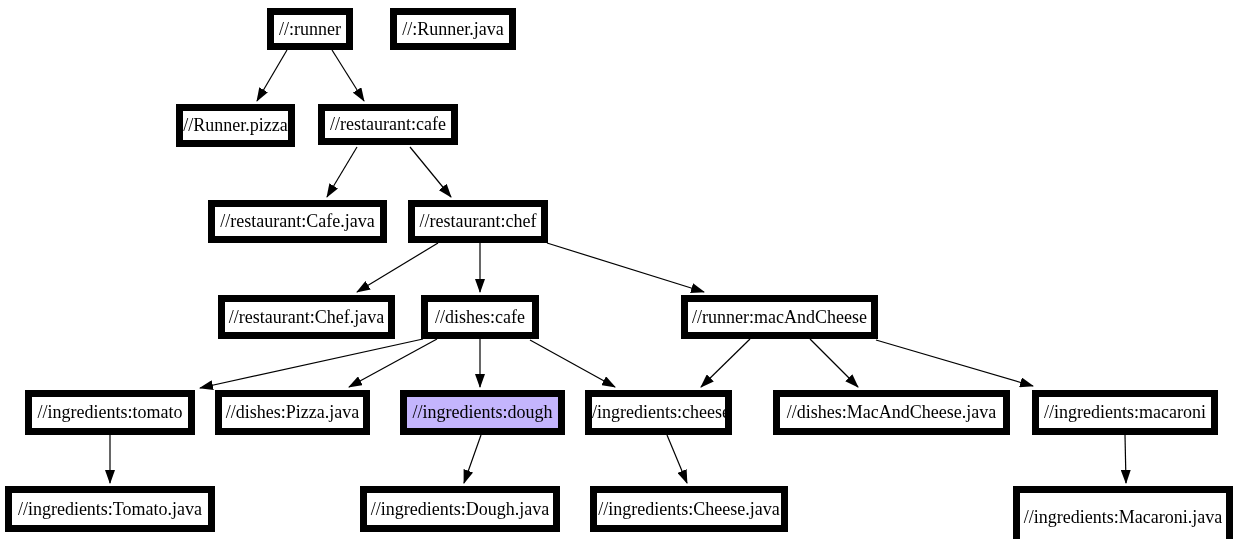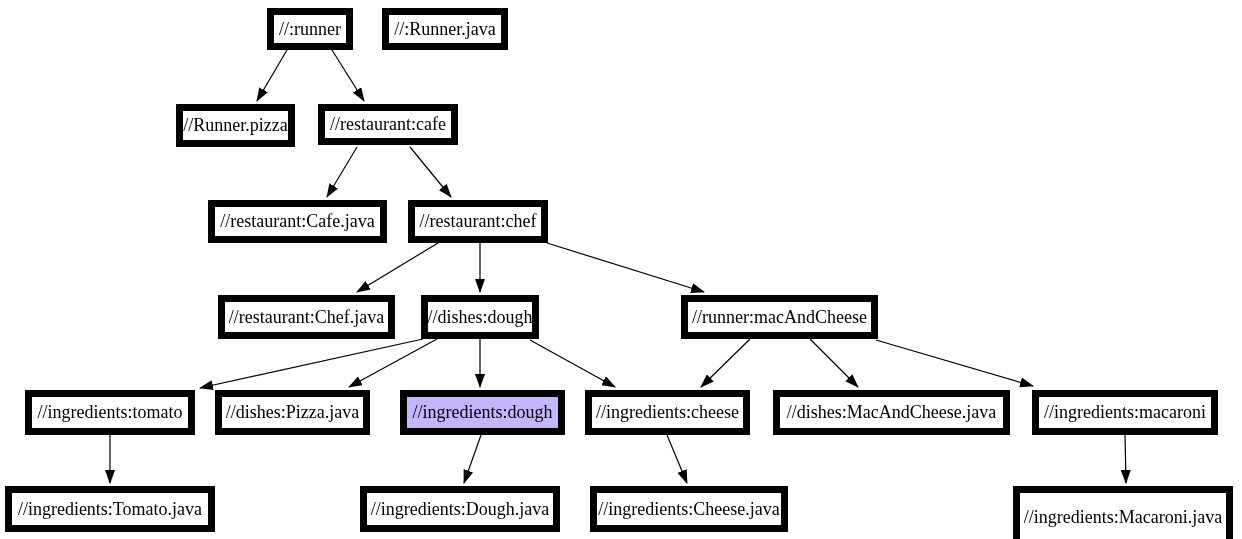--- a/index.html
+++ b/index.html
@@ -62,54 +62,54 @@
         <line x1="876" y1="340" x2="1033" y2="386" stroke="#000000" stroke-width="1.2" marker-end="url(#arrowhead)"></line>
         <line x1="110" y1="435" x2="110" y2="483" stroke="#000000" stroke-width="1.2" marker-end="url(#arrowhead)"></line>
         <line x1="481" y1="435" x2="464" y2="483" stroke="#000000" stroke-width="1.2" marker-end="url(#arrowhead)"></line>
         <line x1="667" y1="435" x2="687" y2="483" stroke="#000000" stroke-width="1.2" marker-end="url(#arrowhead)"></line>
         <line x1="1125" y1="435" x2="1126" y2="483" stroke="#000000" stroke-width="1.2" marker-end="url(#arrowhead)"></line>
       </g>
   </svg>
 <div class="node" style="left: 267px; top: 8px; width: 86px; height: 42px; border-color: rgb(0, 0, 0); background: rgb(255, 255, 255);">
       <span>//:runner</span>
     </div>
-    <div class="node" style="left: 382px; top: 8px; width: 126px; height: 42px; border-color: rgb(0, 0, 0); background: rgb(255, 255, 255);">
+    <div class="node" style="left: 390px; top: 8px; width: 126px; height: 42px; border-color: rgb(0, 0, 0); background: rgb(255, 255, 255);">
       <span>//:Runner.java</span>
     </div>
     <div class="node" style="left: 176px; top: 104px; width: 119px; height: 43px; border-color: rgb(0, 0, 0); background: rgb(255, 255, 255);">
       <span>//Runner.pizza</span>
     </div>
     <div class="node" style="left: 318px; top: 104px; width: 140px; height: 41px; border-color: rgb(0, 0, 0); background: rgb(255, 255, 255);">
       <span>//restaurant:cafe</span>
     </div>
     <div class="node" style="left: 208px; top: 200px; width: 179px; height: 43px; border-color: rgb(0, 0, 0); background: rgb(255, 255, 255);">
       <span>//restaurant:Cafe.java</span>
     </div>
     <div class="node" style="left: 408px; top: 200px; width: 140px; height: 43px; border-color: rgb(0, 0, 0); background: rgb(255, 255, 255);">
       <span>//restaurant:chef</span>
     </div>
     <div class="node" style="left: 218px; top: 295px; width: 177px; height: 44px; border-color: rgb(0, 0, 0); background: rgb(255, 255, 255);">
       <span>//restaurant:Chef.java</span>
     </div>
     <div class="node" style="left: 421px; top: 295px; width: 118px; height: 44px; border-color: rgb(0, 0, 0); background: rgb(255, 255, 255);">
-      <span>//dishes:dough</span>
+      <span>//dishes:cafe</span>
     </div>
     <div class="node" style="left: 681px; top: 295px; width: 197px; height: 44px; border-color: rgb(0, 0, 0); background: rgb(255, 255, 255);">
       <span>//runner:macAndCheese</span>
     </div>
     <div class="node" style="left: 25px; top: 390px; width: 170px; height: 45px; border-color: rgb(0, 0, 0); background: rgb(255, 255, 255);">
       <span>//ingredients:tomato</span>
     </div>
     <div class="node" style="left: 215px; top: 390px; width: 155px; height: 45px; border-color: rgb(0, 0, 0); background: rgb(255, 255, 255);">
       <span>//dishes:Pizza.java</span>
     </div>
     <div class="node" style="left: 400px; top: 390px; width: 165px; height: 45px; border-color: rgb(0, 0, 0); background: #c4b5fd;">
       <span>//ingredients:dough</span>
     </div>
-    <div class="node" style="left: 585px; top: 390px; width: 165px; height: 45px; border-color: rgb(0, 0, 0); background: rgb(255, 255, 255);">
+    <div class="node" style="left: 585px; top: 390px; width: 147px; height: 45px; border-color: rgb(0, 0, 0); background: rgb(255, 255, 255);">
       <span>//ingredients:cheese</span>
     </div>
     <div class="node" style="left: 773px; top: 390px; width: 237px; height: 45px; border-color: rgb(0, 0, 0); background: rgb(255, 255, 255);">
       <span>//dishes:MacAndCheese.java</span>
     </div>
     <div class="node" style="left: 1032px; top: 390px; width: 186px; height: 45px; border-color: rgb(0, 0, 0); background: rgb(255, 255, 255);">
       <span>//ingredients:macaroni</span>
     </div>
     <div class="node" style="left: 5px; top: 486px; width: 210px; height: 46px; border-color: rgb(0, 0, 0); background: rgb(255, 255, 255);">
       <span>//ingredients:Tomato.java</span>

